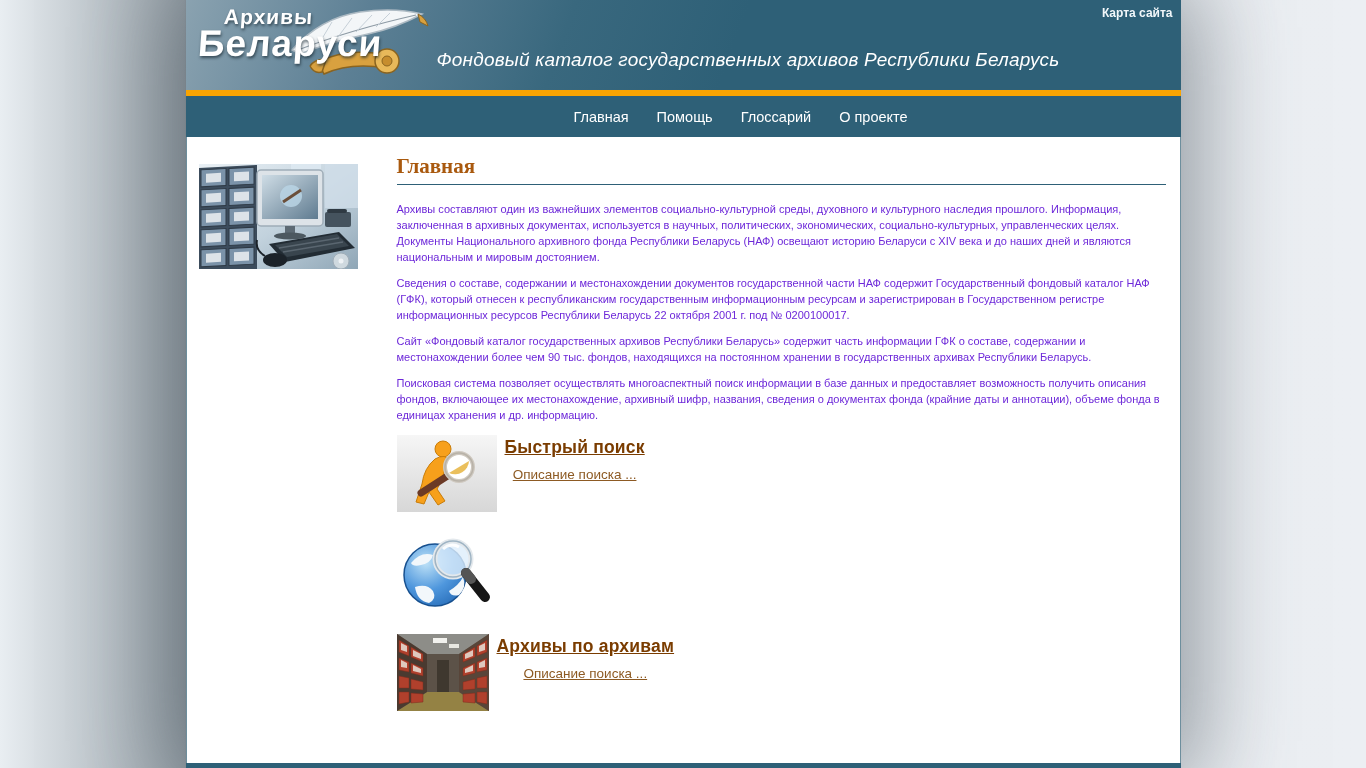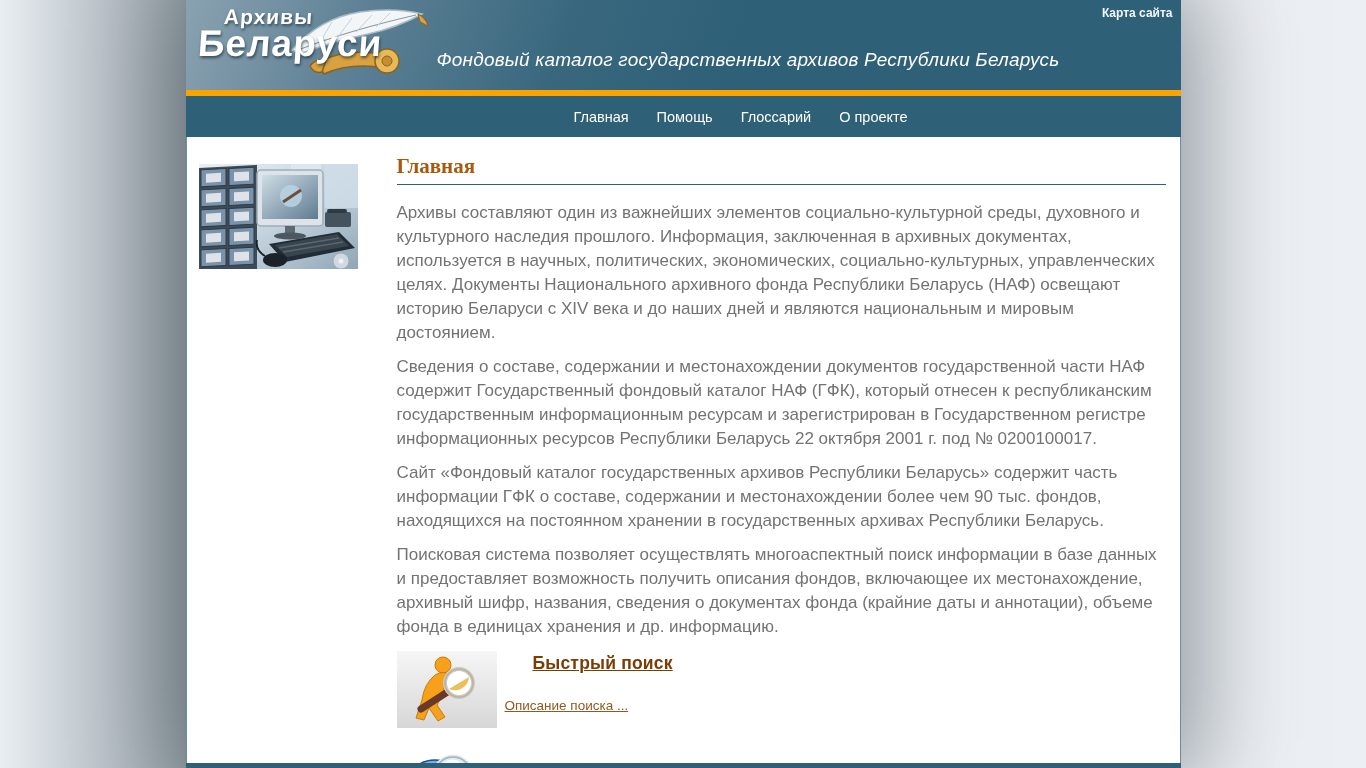--- a/index.html
+++ b/index.html
@@ -57,32 +57,32 @@
   }
   .left-col { width: 172px; flex: none; padding: 27px 0 0 12px; }
   .intro-photo { width: 159px; height: 105px; display: block; }
 
   .right-col { flex: 1 1 auto; padding: 17px 14px 0 38px; }
   .page-heading {
     font-family: "Liberation Serif", serif; font-weight: bold;
     color: #a9590e; font-size: 21px; margin: 0 0 5px 0;
   }
   .heading-rule { border: none; border-top: 1px solid #2e6077; margin: 0 0 16px 0; }
-  .right-col p { font-size: 17px; line-height: 24px; margin: 0 0 10px 0; color: #737373; }
+  .right-col p { font-size: 11px; line-height: 16px; margin: 0 0 10px 0; color: #6d28d9; }
 
   
   .sections { margin-top: 12px; }
   .section { display: flex; margin-bottom: 17px; align-items: flex-start; }
   .section-icon { flex: none; margin-right: 8px; cursor: pointer; }
   .section-body { padding-top: 2px; }
   .section-title a {
     font-size: 17.5px; font-weight: bold; color: #7a3c00;
-    text-decoration: underline; cursor: pointer; letter-spacing: .2px; margin-left: 28px;
-  }
-  .section-desc { margin-top: 22px; }
+    text-decoration: underline; cursor: pointer; letter-spacing: .2px;
+  }
+  .section-desc { margin-top: 7px; text-align: center; }
   .section-desc a { font-size: 13.5px; color: #8d5a23; text-decoration: underline; cursor: pointer; }
 
   .footer-bar { height: 5px; background: #2e6077; flex: none; }
 </style>
 </head>
 <body>
 
 <div class="viewport">
   <div class="page">
 

